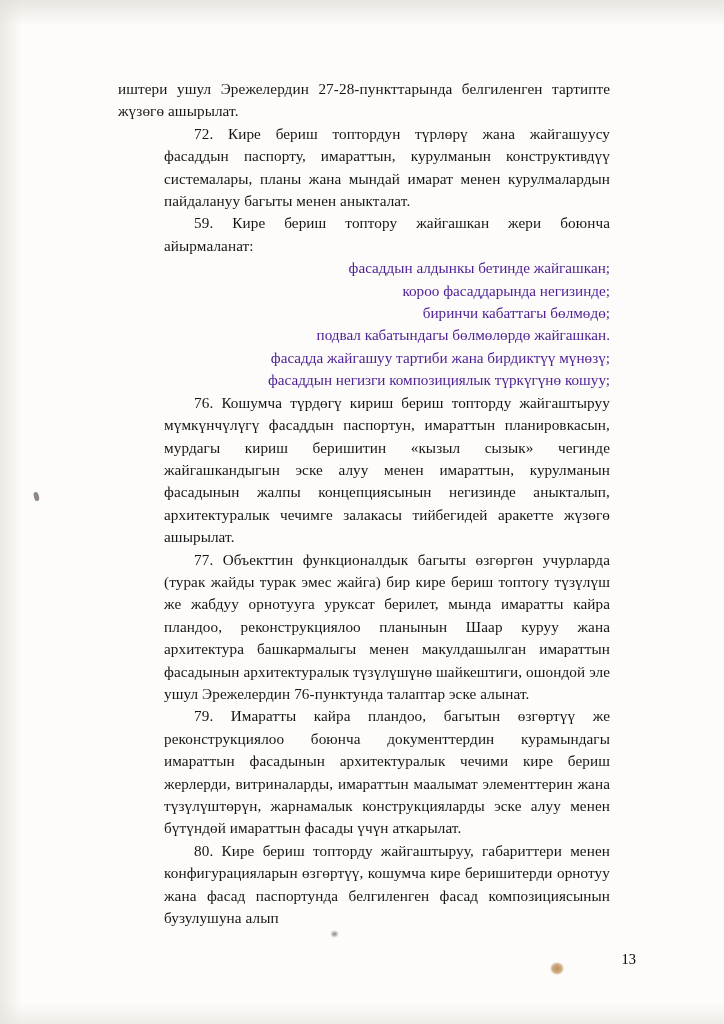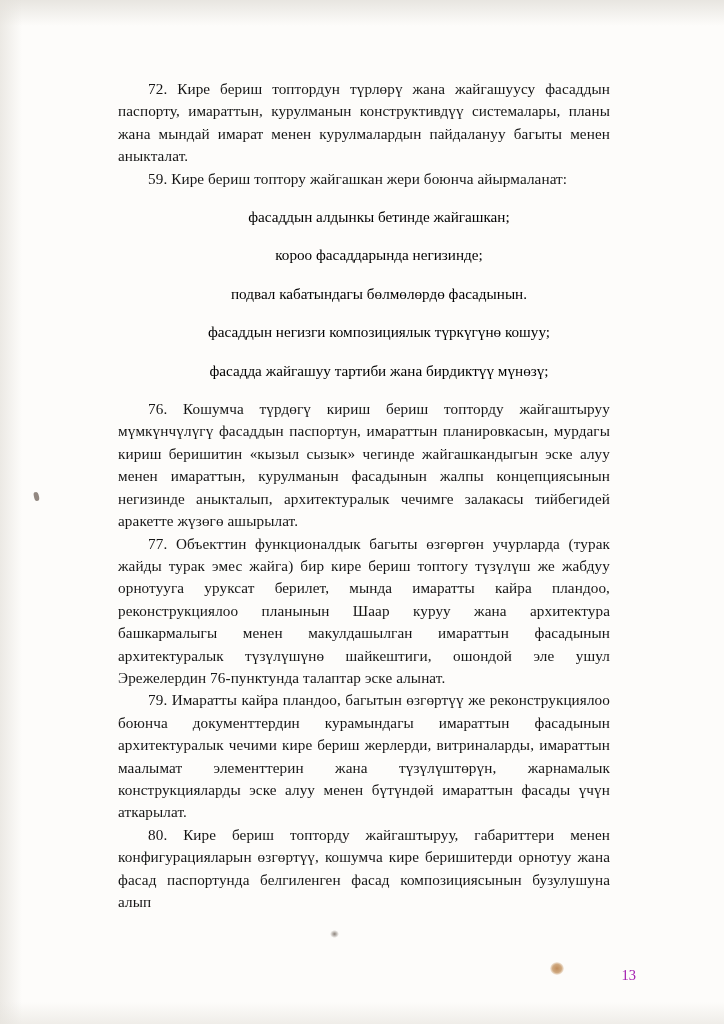--- a/index.html
+++ b/index.html
@@ -34,37 +34,38 @@
     font-size: 15.2px;
     line-height: 22.4px;
     color: #151515;
     text-align: justify;
     text-justify: inter-word;
     letter-spacing: 0.1px;
   }
 
   .para.indent {
     text-indent: 30px;
+    margin-left: 46px;
   }
 
   .sub {
-    margin: 16px;
+    margin: 0;
     font-size: 15.2px;
     line-height: 22.4px;
-    color: #000000;
-    text-align: center;
+    color: #4c1d95;
+    text-align: right;
     text-indent: 30px;
   }
 
   .page-number {
     position: absolute;
     right: 88px;
-    bottom: 40px;
+    bottom: 56px;
     font-size: 14.5px;
-    color: #a21caf;
+    color: #000000;
     font-family: "Liberation Serif", serif;
   }
 
   
   .artifact {
     position: absolute;
     pointer-events: none;
   }
   .artifact-mark-left {
     left: 34px;
@@ -109,27 +110,29 @@
 <body>
 
 <div class="page">
 
   <div class="artifact edge-shade-top"></div>
   <div class="artifact edge-shade-left"></div>
   <div class="artifact edge-shade-bottom"></div>
 
   <div class="page-inner">
 
+    <p class="para">иштери ушул Эрежелердин 27-28-пункттарында белгиленген тартипте жүзөгө ашырылат.</p>
     <p class="para indent">72. Кире бериш топтордун түрлөрү жана жайгашуусу фасаддын паспорту, имараттын, курулманын конструктивдүү системалары, планы жана мындай имарат менен курулмалардын пайдалануу багыты менен аныкталат.</p>
     <p class="para indent">59. Кире бериш топтору жайгашкан жери боюнча айырмаланат:</p>
     <p class="sub">фасаддын алдынкы бетинде жайгашкан;</p>
     <p class="sub">короо фасаддарында негизинде;</p>
-    <p class="sub">подвал кабатындагы бөлмөлөрдө фасадынын.</p>
+    <p class="sub">биринчи кабаттагы бөлмөдө;</p>
+    <p class="sub">подвал кабатындагы бөлмөлөрдө жайгашкан.</p>
+    <p class="sub">фасадда жайгашуу тартиби жана бирдиктүү мүнөзү;</p>
     <p class="sub">фасаддын негизги композициялык түркүгүнө кошуу;</p>
-    <p class="sub">фасадда жайгашуу тартиби жана бирдиктүү мүнөзү;</p>
     <p class="para indent">76. Кошумча түрдөгү кириш бериш топторду жайгаштыруу мүмкүнчүлүгү фасаддын паспортун, имараттын планировкасын, мурдагы кириш беришитин «кызыл сызык» чегинде жайгашкандыгын эске алуу менен имараттын, курулманын фасадынын жалпы концепциясынын негизинде аныкталып, архитектуралык чечимге залакасы тийбегидей аракетте жүзөгө ашырылат.</p>
     <p class="para indent">77. Объекттин функционалдык багыты өзгөргөн учурларда (турак жайды турак эмес жайга) бир кире бериш топтогу түзүлүш же жабдуу орнотууга уруксат берилет, мында имаратты кайра пландоо, реконструкциялоо планынын Шаар куруу жана архитектура башкармалыгы менен макулдашылган имараттын фасадынын архитектуралык түзүлүшүнө шайкештиги, ошондой эле ушул Эрежелердин 76-пунктунда талаптар эске алынат.</p>
     <p class="para indent">79. Имаратты кайра пландоо, багытын өзгөртүү же реконструкциялоо боюнча документтердин курамындагы имараттын фасадынын архитектуралык чечими кире бериш жерлерди, витриналарды, имараттын маалымат элементтерин жана түзүлүштөрүн, жарнамалык конструкцияларды эске алуу менен бүтүндөй имараттын фасады үчүн аткарылат.</p>
     <p class="para indent">80. Кире бериш топторду жайгаштыруу, габариттери менен конфигурацияларын өзгөртүү, кошумча кире беришитерди орнотуу жана фасад паспортунда белгиленген фасад композициясынын бузулушуна алып</p>
 
   </div>
 
   <div class="artifact artifact-mark-left"></div>
   <div class="artifact artifact-smudge"></div>
   <div class="artifact artifact-stain"></div>

